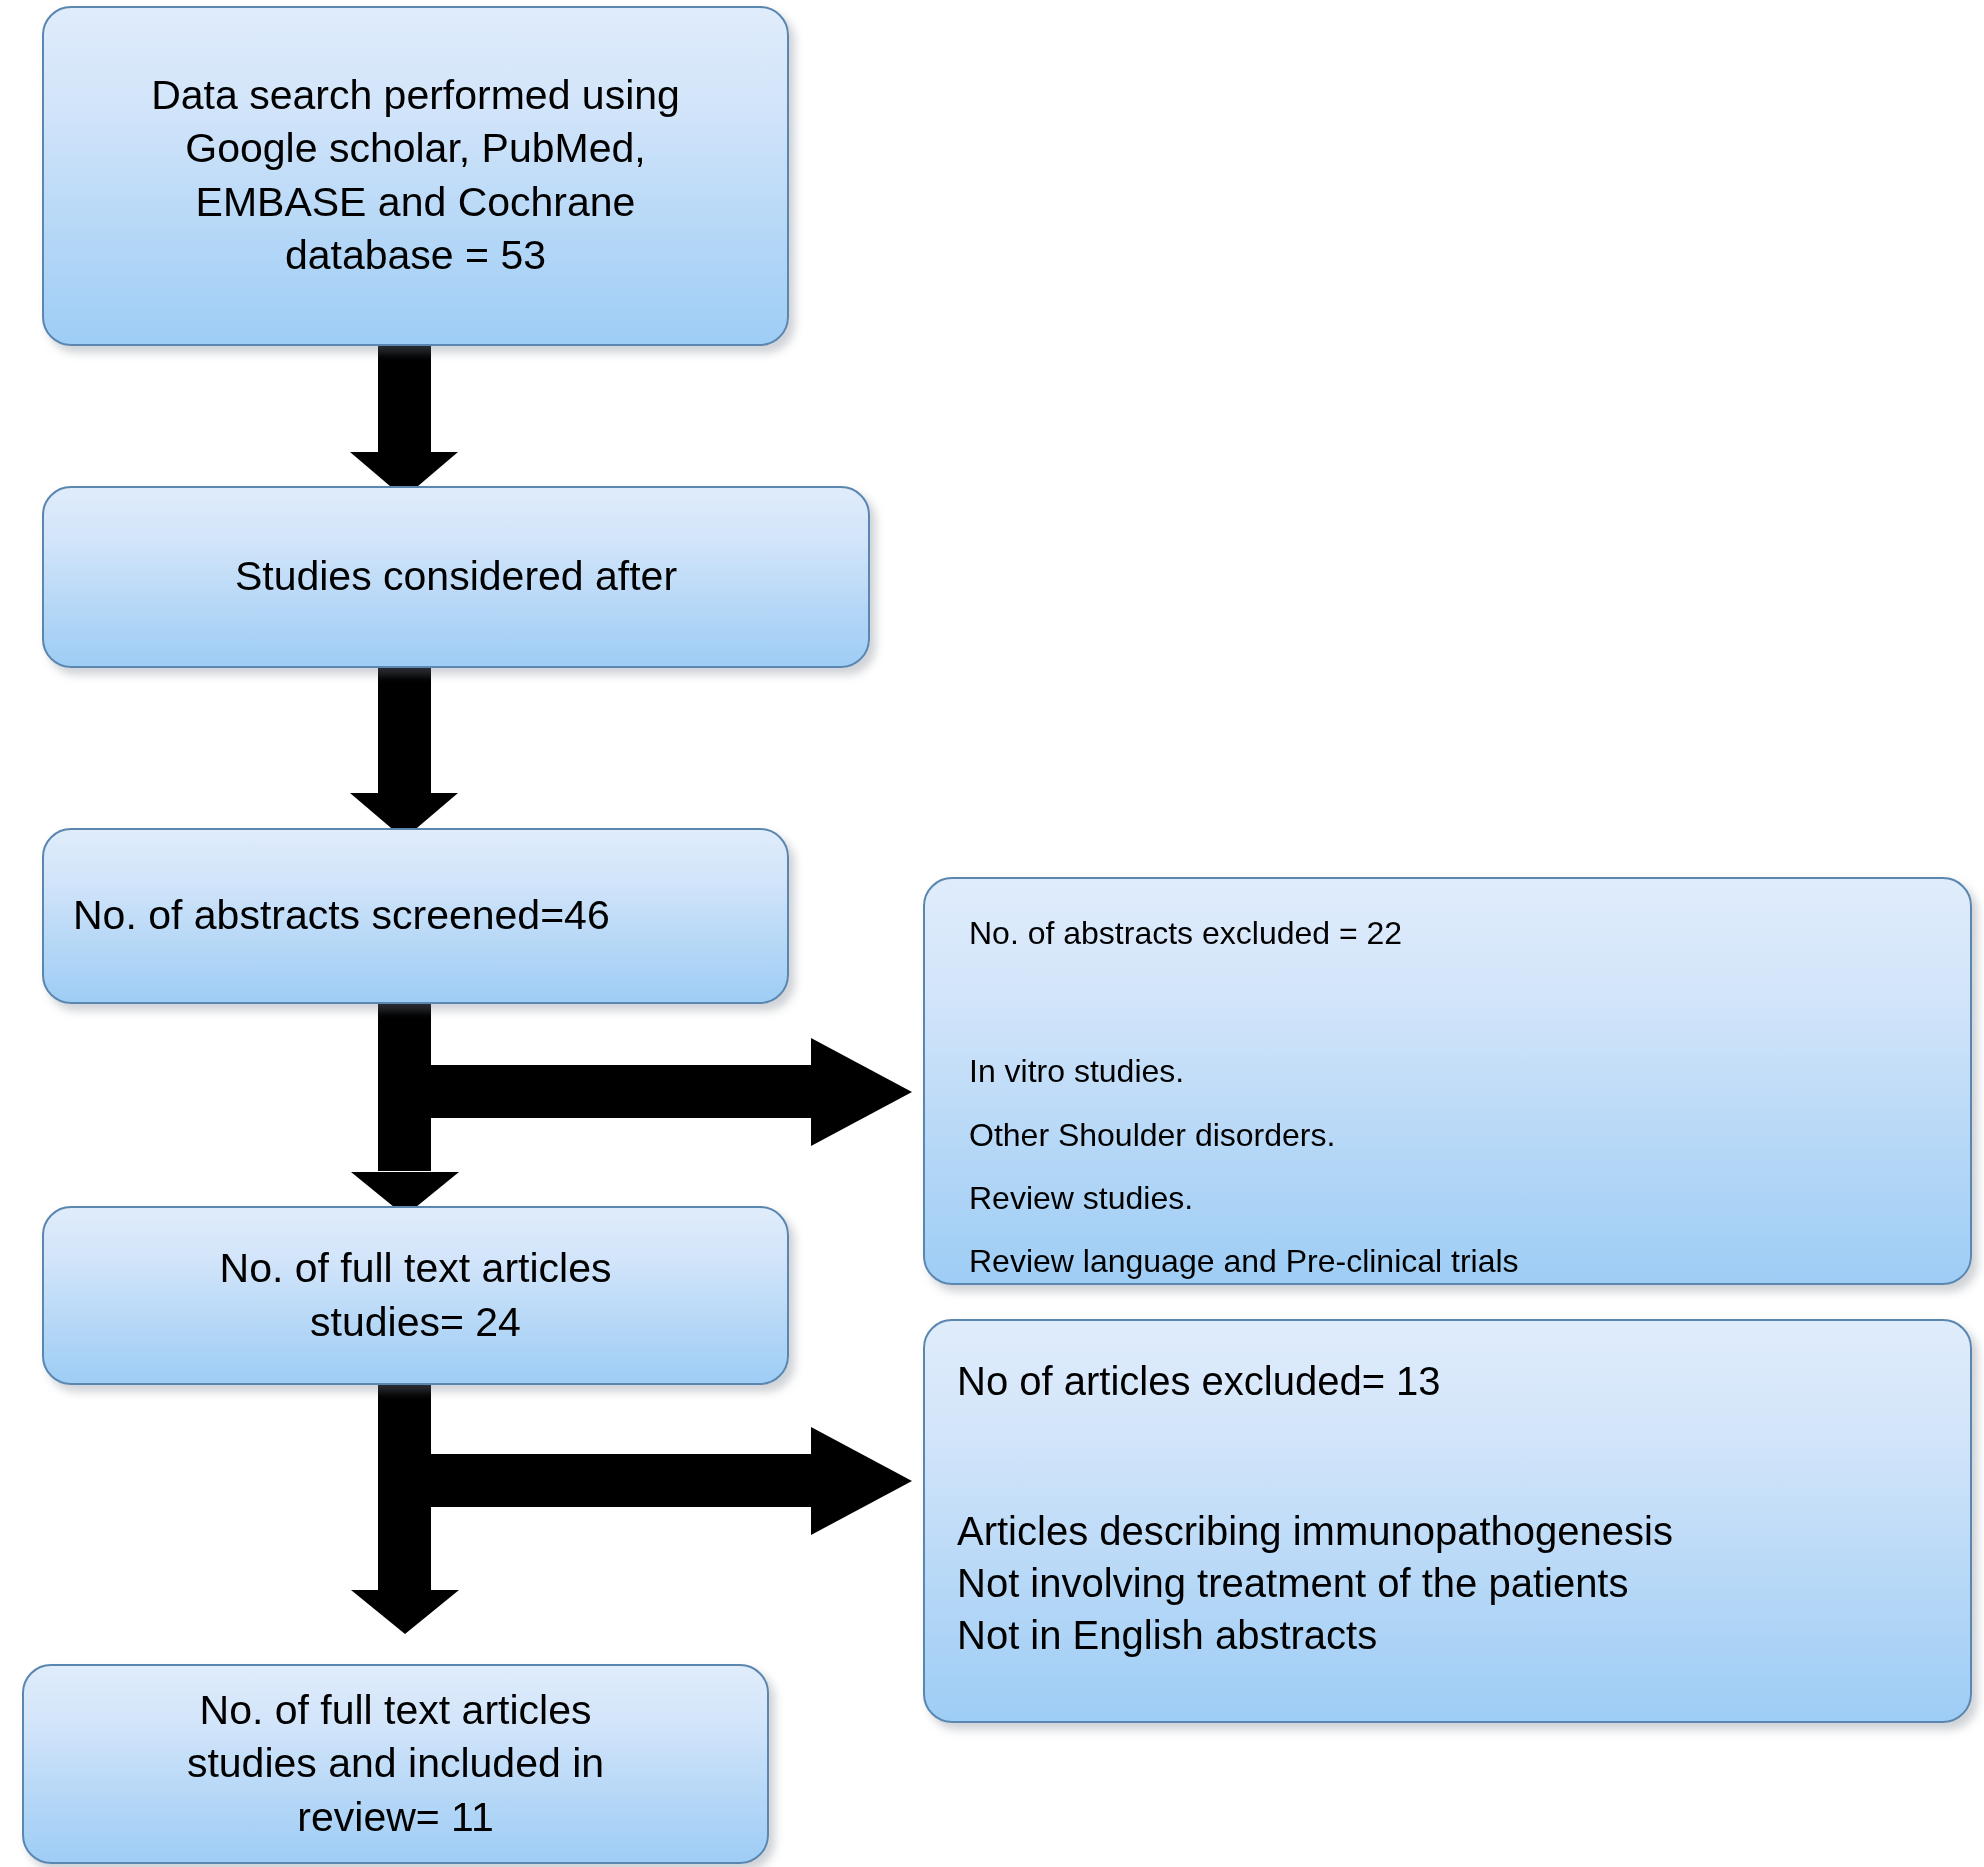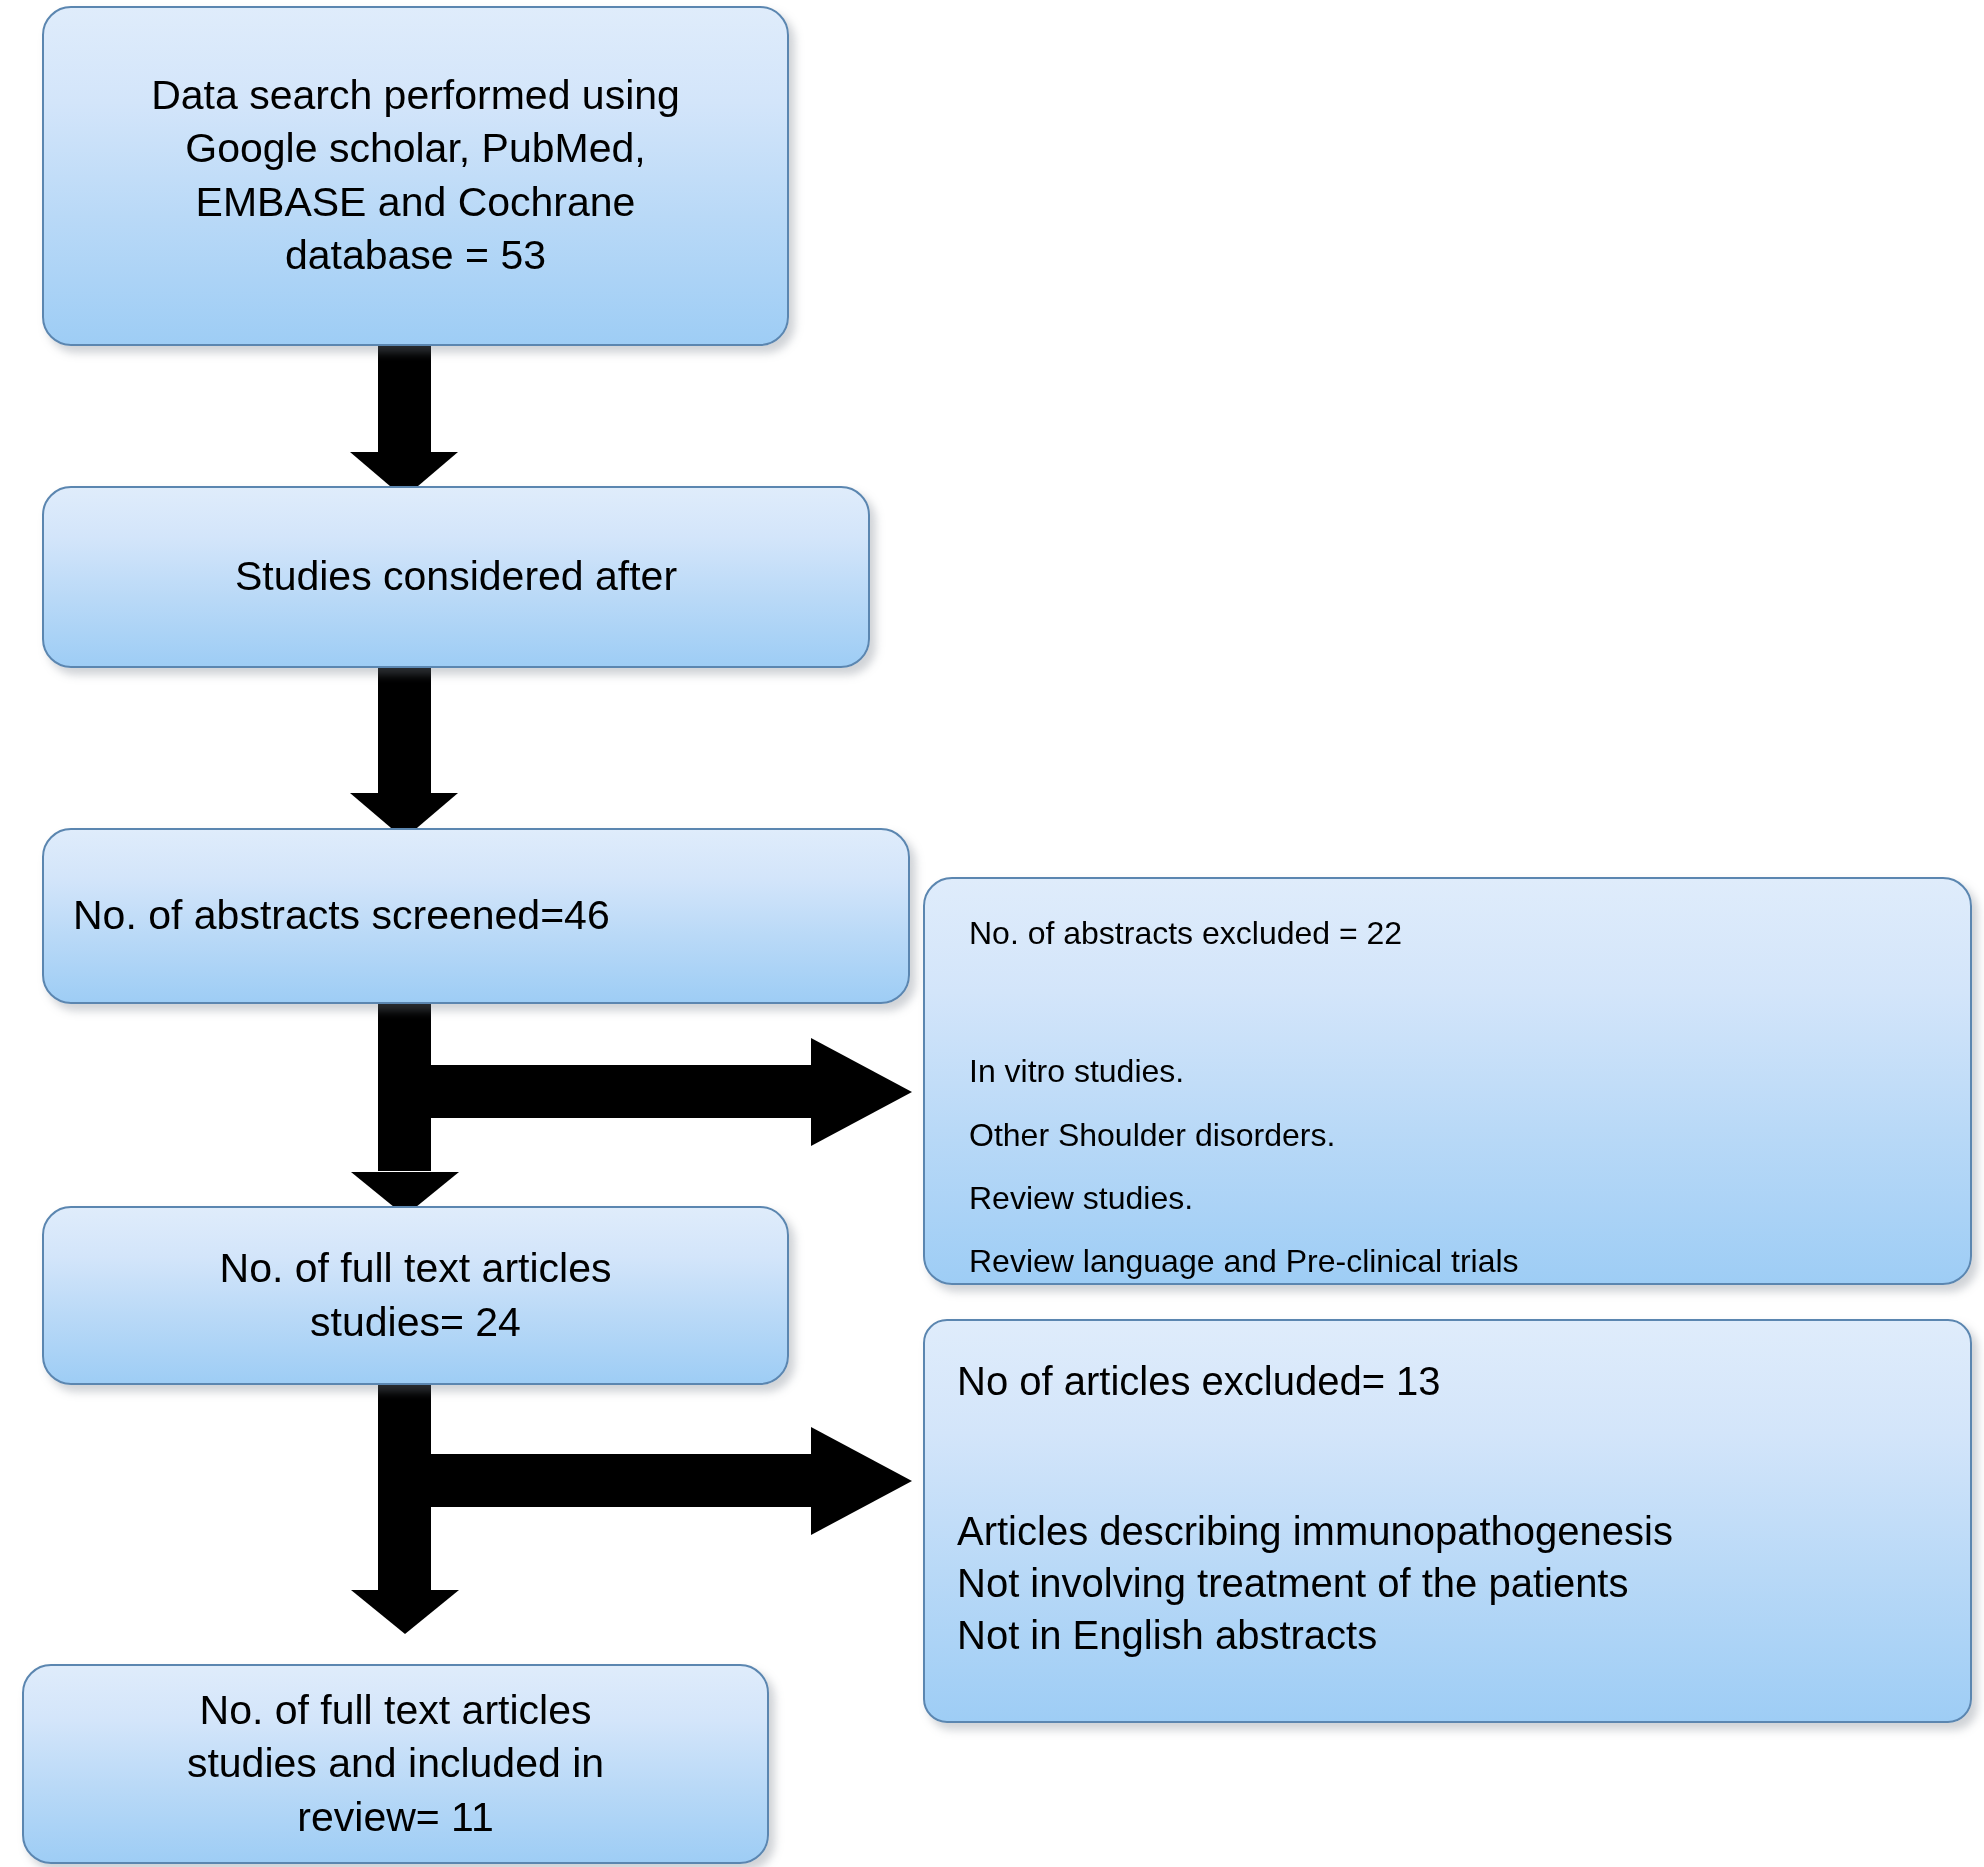--- a/index.html
+++ b/index.html
@@ -72,21 +72,21 @@
     <span class="ln">Data search performed using</span>
     <span class="ln">Google scholar, PubMed,</span>
     <span class="ln">EMBASE and Cochrane</span>
     <span class="ln">database = 53</span>
   </div>
 
   <div class="fbox center" style="left:42px;top:486px;width:828px;height:182px;font-size:41px;padding:0 25.6px;">
     <span class="ln">Studies considered after</span>
   </div>
 
-  <div class="fbox left" style="left:42px;top:828px;width:868px;height:176px;font-size:41px;padding:0 29px;">
+  <div class="fbox left" style="left:42px;top:828px;width:747px;height:176px;font-size:41px;padding:0 29px;">
     <span class="ln">No. of abstracts screened=46</span>
   </div>
 
   <div class="fbox center" style="left:42px;top:1206px;width:747px;height:179px;font-size:41px;padding:0 25.6px;">
     <span class="ln">No. of full text articles</span>
     <span class="ln">studies= 24</span>
   </div>
 
   <div class="fbox center" style="left:22px;top:1664px;width:747px;height:200px;font-size:41px;padding:0 25.6px;">
     <span class="ln">No. of full text articles</span>
@@ -96,21 +96,21 @@
 
   <div class="fbox left" style="left:923px;top:877px;width:1049px;height:408px;font-size:32px;padding:0 44px;justify-content:space-between;padding-top:34px;">
     <span class="ln">No. of abstracts excluded = 22</span>
     <span class="gap" style="height:53px;"></span>
     <span class="ln">In vitro studies.</span>
     <span class="ln">Other Shoulder disorders.</span>
     <span class="ln">Review studies.</span>
     <span class="ln">Review language and Pre-clinical trials</span>
   </div>
 
-  <div class="fbox left" style="left:923px;top:1319px;width:1049px;height:404px;font-size:40px;padding:0 32px;justify-content:flex-start;padding-top:34px;border-radius:24px;">
+  <div class="fbox left" style="left:923px;top:1319px;width:1049px;height:404px;font-size:40px;padding:0 32px;justify-content:flex-start;padding-top:34px;">
     <span class="ln">No of articles excluded= 13</span>
     <span class="gap" style="height:98px;"></span>
     <span class="ln">Articles describing immunopathogenesis</span>
     <span class="ln">Not involving treatment of the patients</span>
     <span class="ln">Not in English abstracts</span>
   </div>
 
 </div>
 
 

